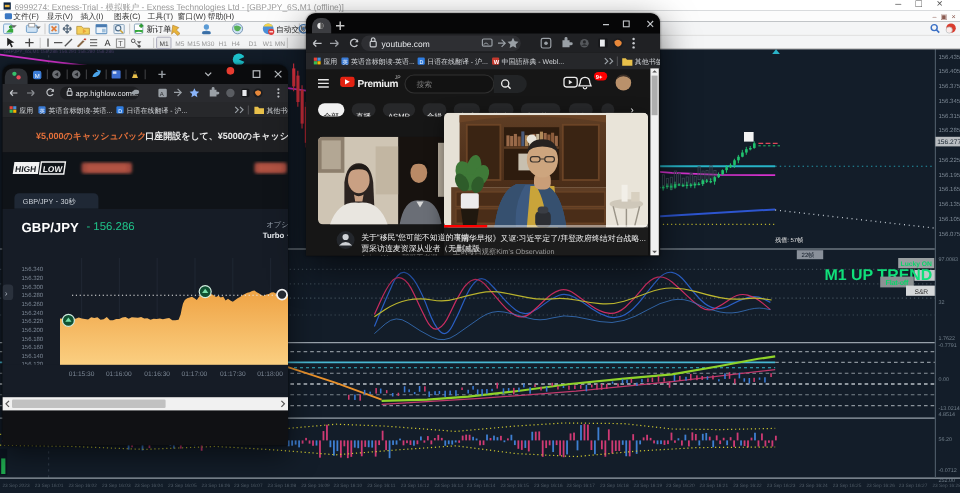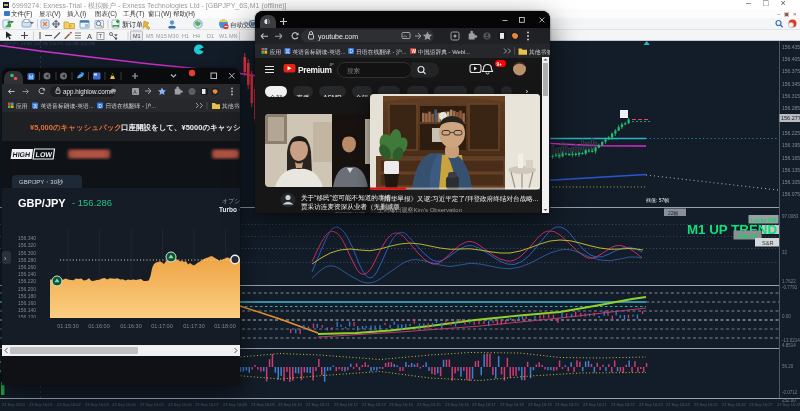--- a/index.html
+++ b/index.html
@@ -588,21 +588,21 @@
 <rect x="1" y="382" width="3.5" height="13" fill="#1fa84e"></rect>
 <rect x="762" y="225" width="17" height="9" fill="#c3c7ca"></rect>
 <text x="687" y="233.5" font-size="13" font-weight="bold" fill="#10e07a" textLength="90" lengthAdjust="spacingAndGlyphs">M1 UP TREND</text>
 <rect x="748.5" y="215" width="30" height="8.5" fill="#9aa0a2"></rect>
       <text x="750.5" y="221.8" font-size="5.6" font-weight="bold" fill="#0bd56a" textLength="26">Lucky ON</text>
 <rect x="733.5" y="230.5" width="28" height="9" fill="#8b9193"></rect>
       <text x="738" y="237.8" font-size="6" font-weight="bold" fill="#0bd56a" textLength="19">Flat-off</text>
 <rect x="755" y="238" width="24" height="8.5" fill="#d5d8da"></rect>
       <text x="762" y="244.6" font-size="5.6" fill="#333">S&amp;R</text>
 </svg>
-<div class="abs" style="left:2px;top:68px;width:238px;height:317px;z-index:10;border-radius:8px 8px 0 0;box-shadow:0 8px 24px rgba(0,0,0,0.55),0 0 2px rgba(0,0,0,0.5);overflow:hidden;background:#101114">
+<div class="abs" style="left:2px;top:54px;width:238px;height:317px;z-index:10;border-radius:8px 8px 0 0;box-shadow:0 8px 24px rgba(0,0,0,0.55),0 0 2px rgba(0,0,0,0.5);overflow:hidden;background:#101114">
 <div class="abs" style="left:0;top:0;width:238px;height:16px;background:#0a0b0d"></div>
 <div class="abs" style="left:2px;top:3px;width:19px;height:13px;background:#2e3136;border-radius:7px 7px 0 0"></div>
 <svg class="abs" style="left:0;top:0" width="238" height="16" viewBox="0 0 238 16">
         <circle cx="10" cy="7.5" r="1.8" fill="#35c06a"></circle>
         <circle cx="13.5" cy="10.5" r="1.8" fill="#e84a5a"></circle>
         <rect x="25.5" y="5" width="7" height="7" rx="1.6" fill="#3a7bd5"></rect>
         <text x="27" y="11" font-size="5" fill="#fff">M</text>
         <line x1="37.5" y1="4" x2="37.5" y2="12" stroke="#3a3b3e"></line>
         <circle cx="45" cy="8" r="3.5" fill="#6a6d72"></circle>
         <path d="M43.5 8 l3 -1.8 v3.6 z" fill="#24262a"></path>

